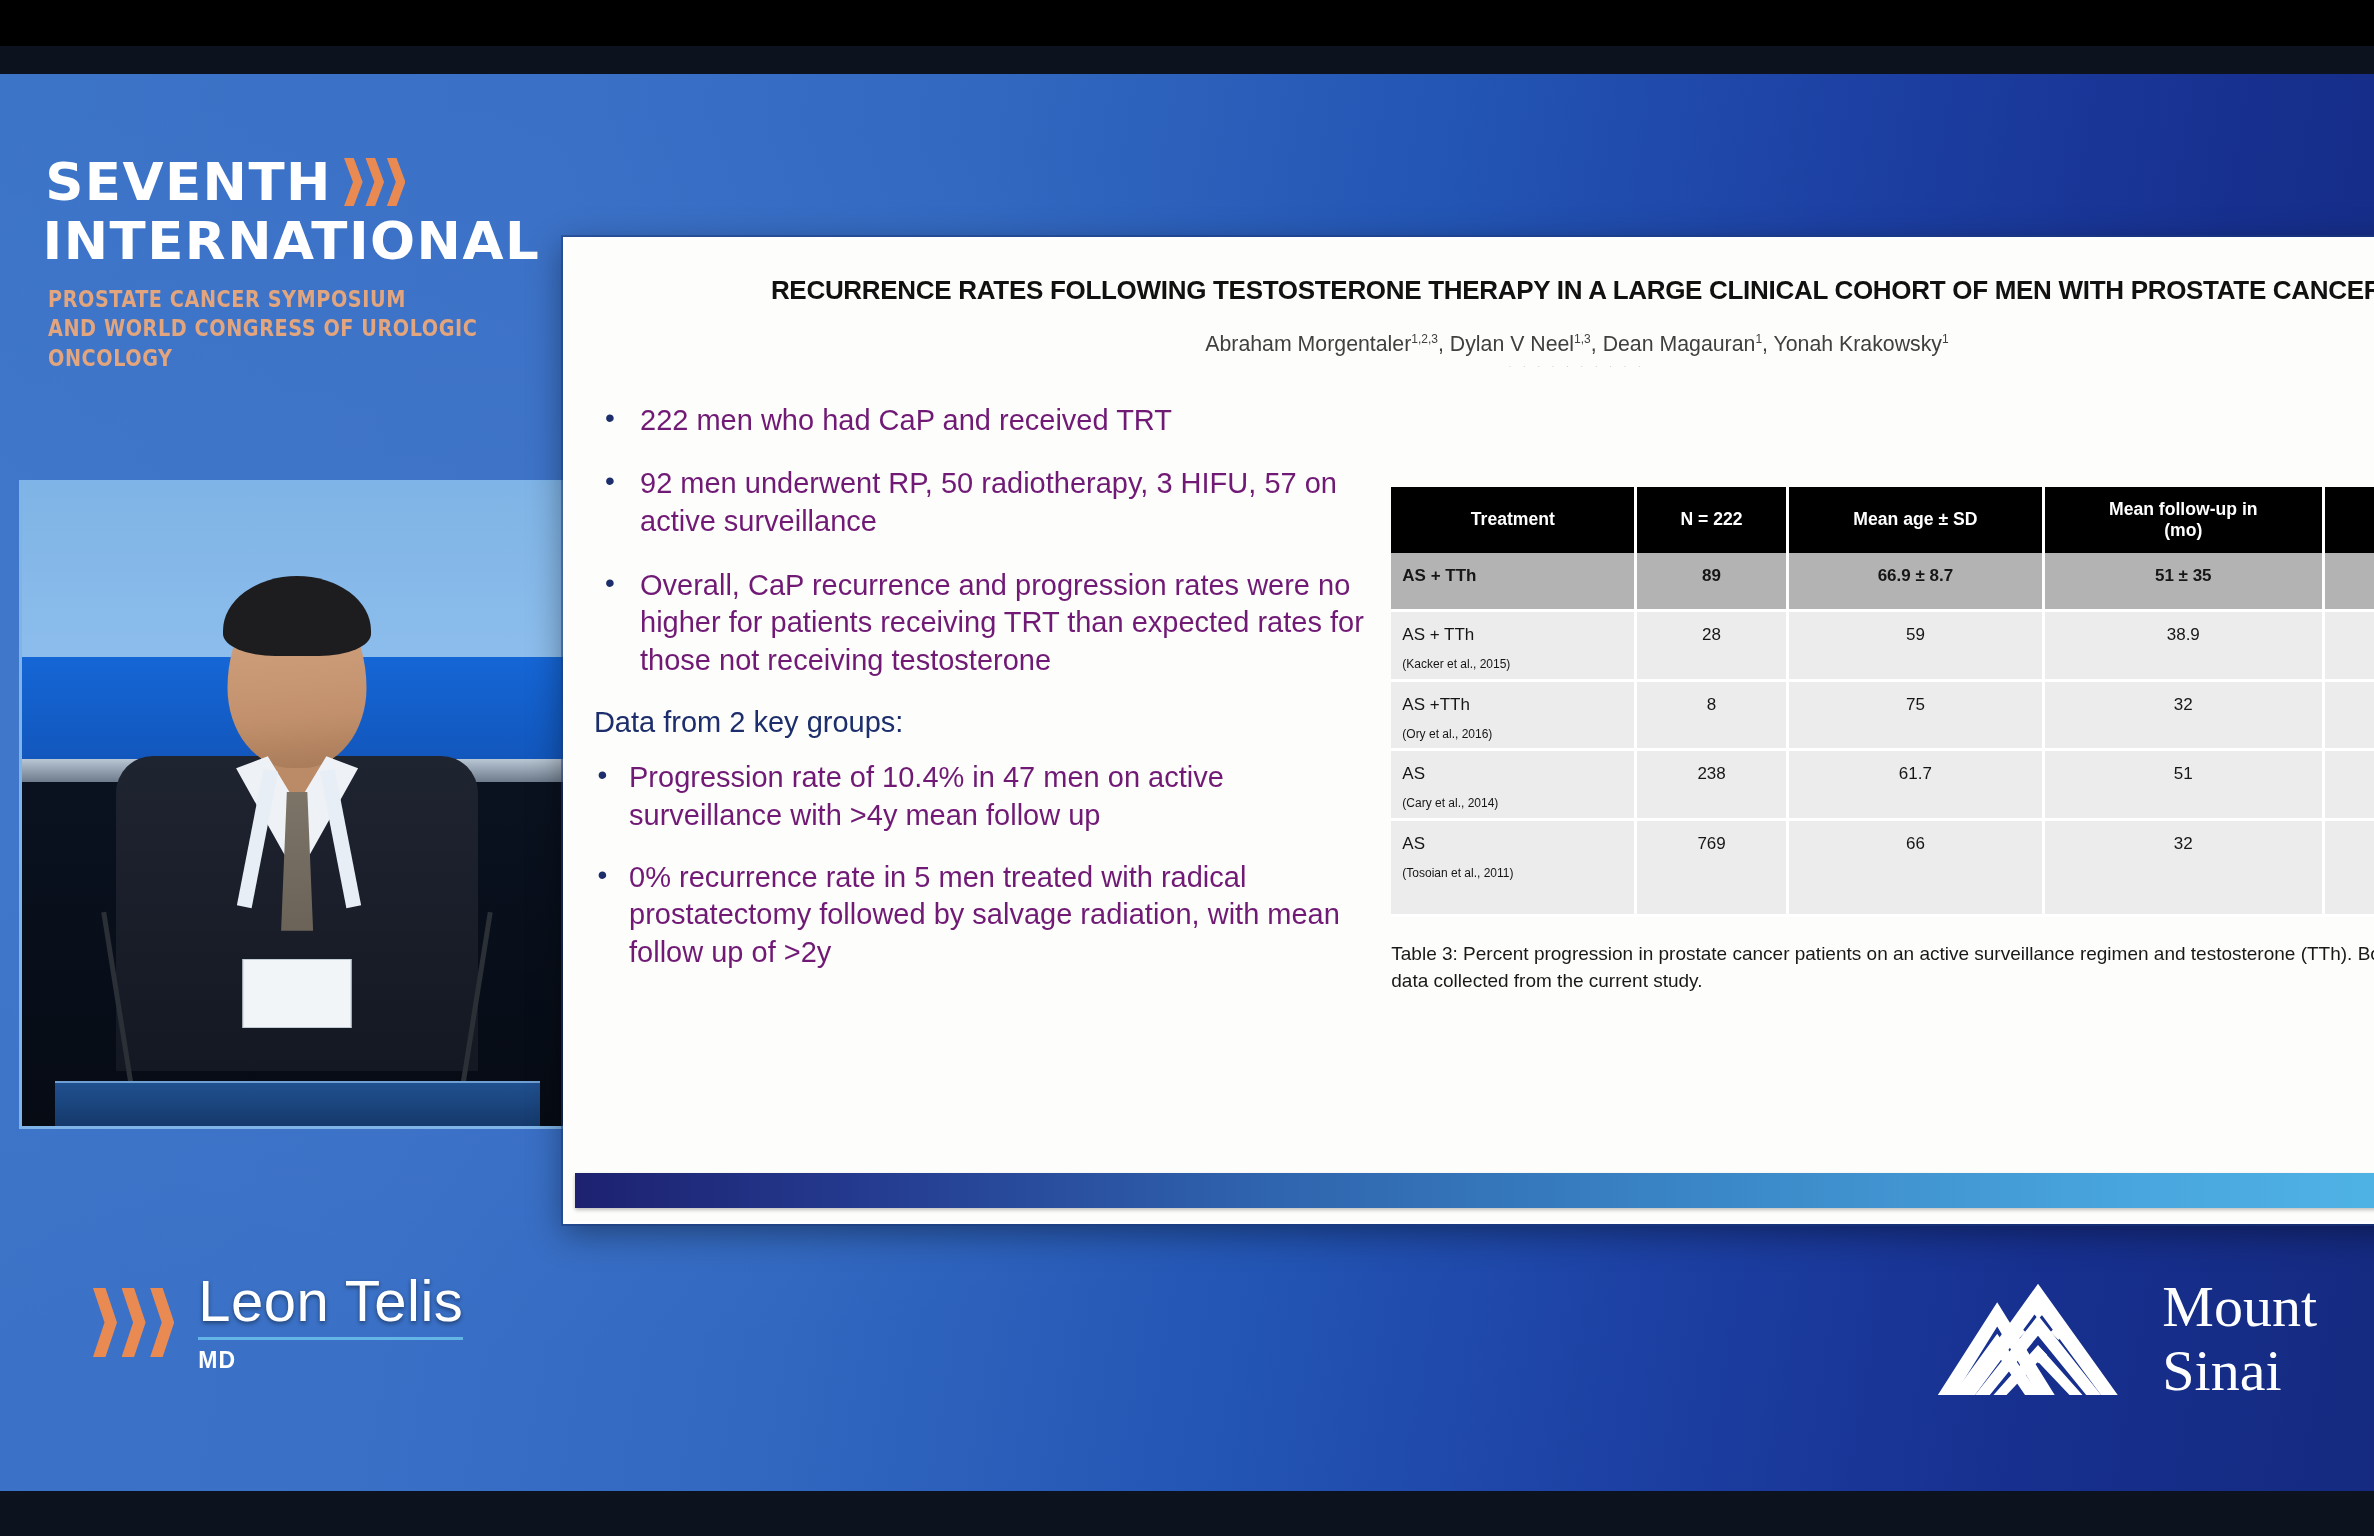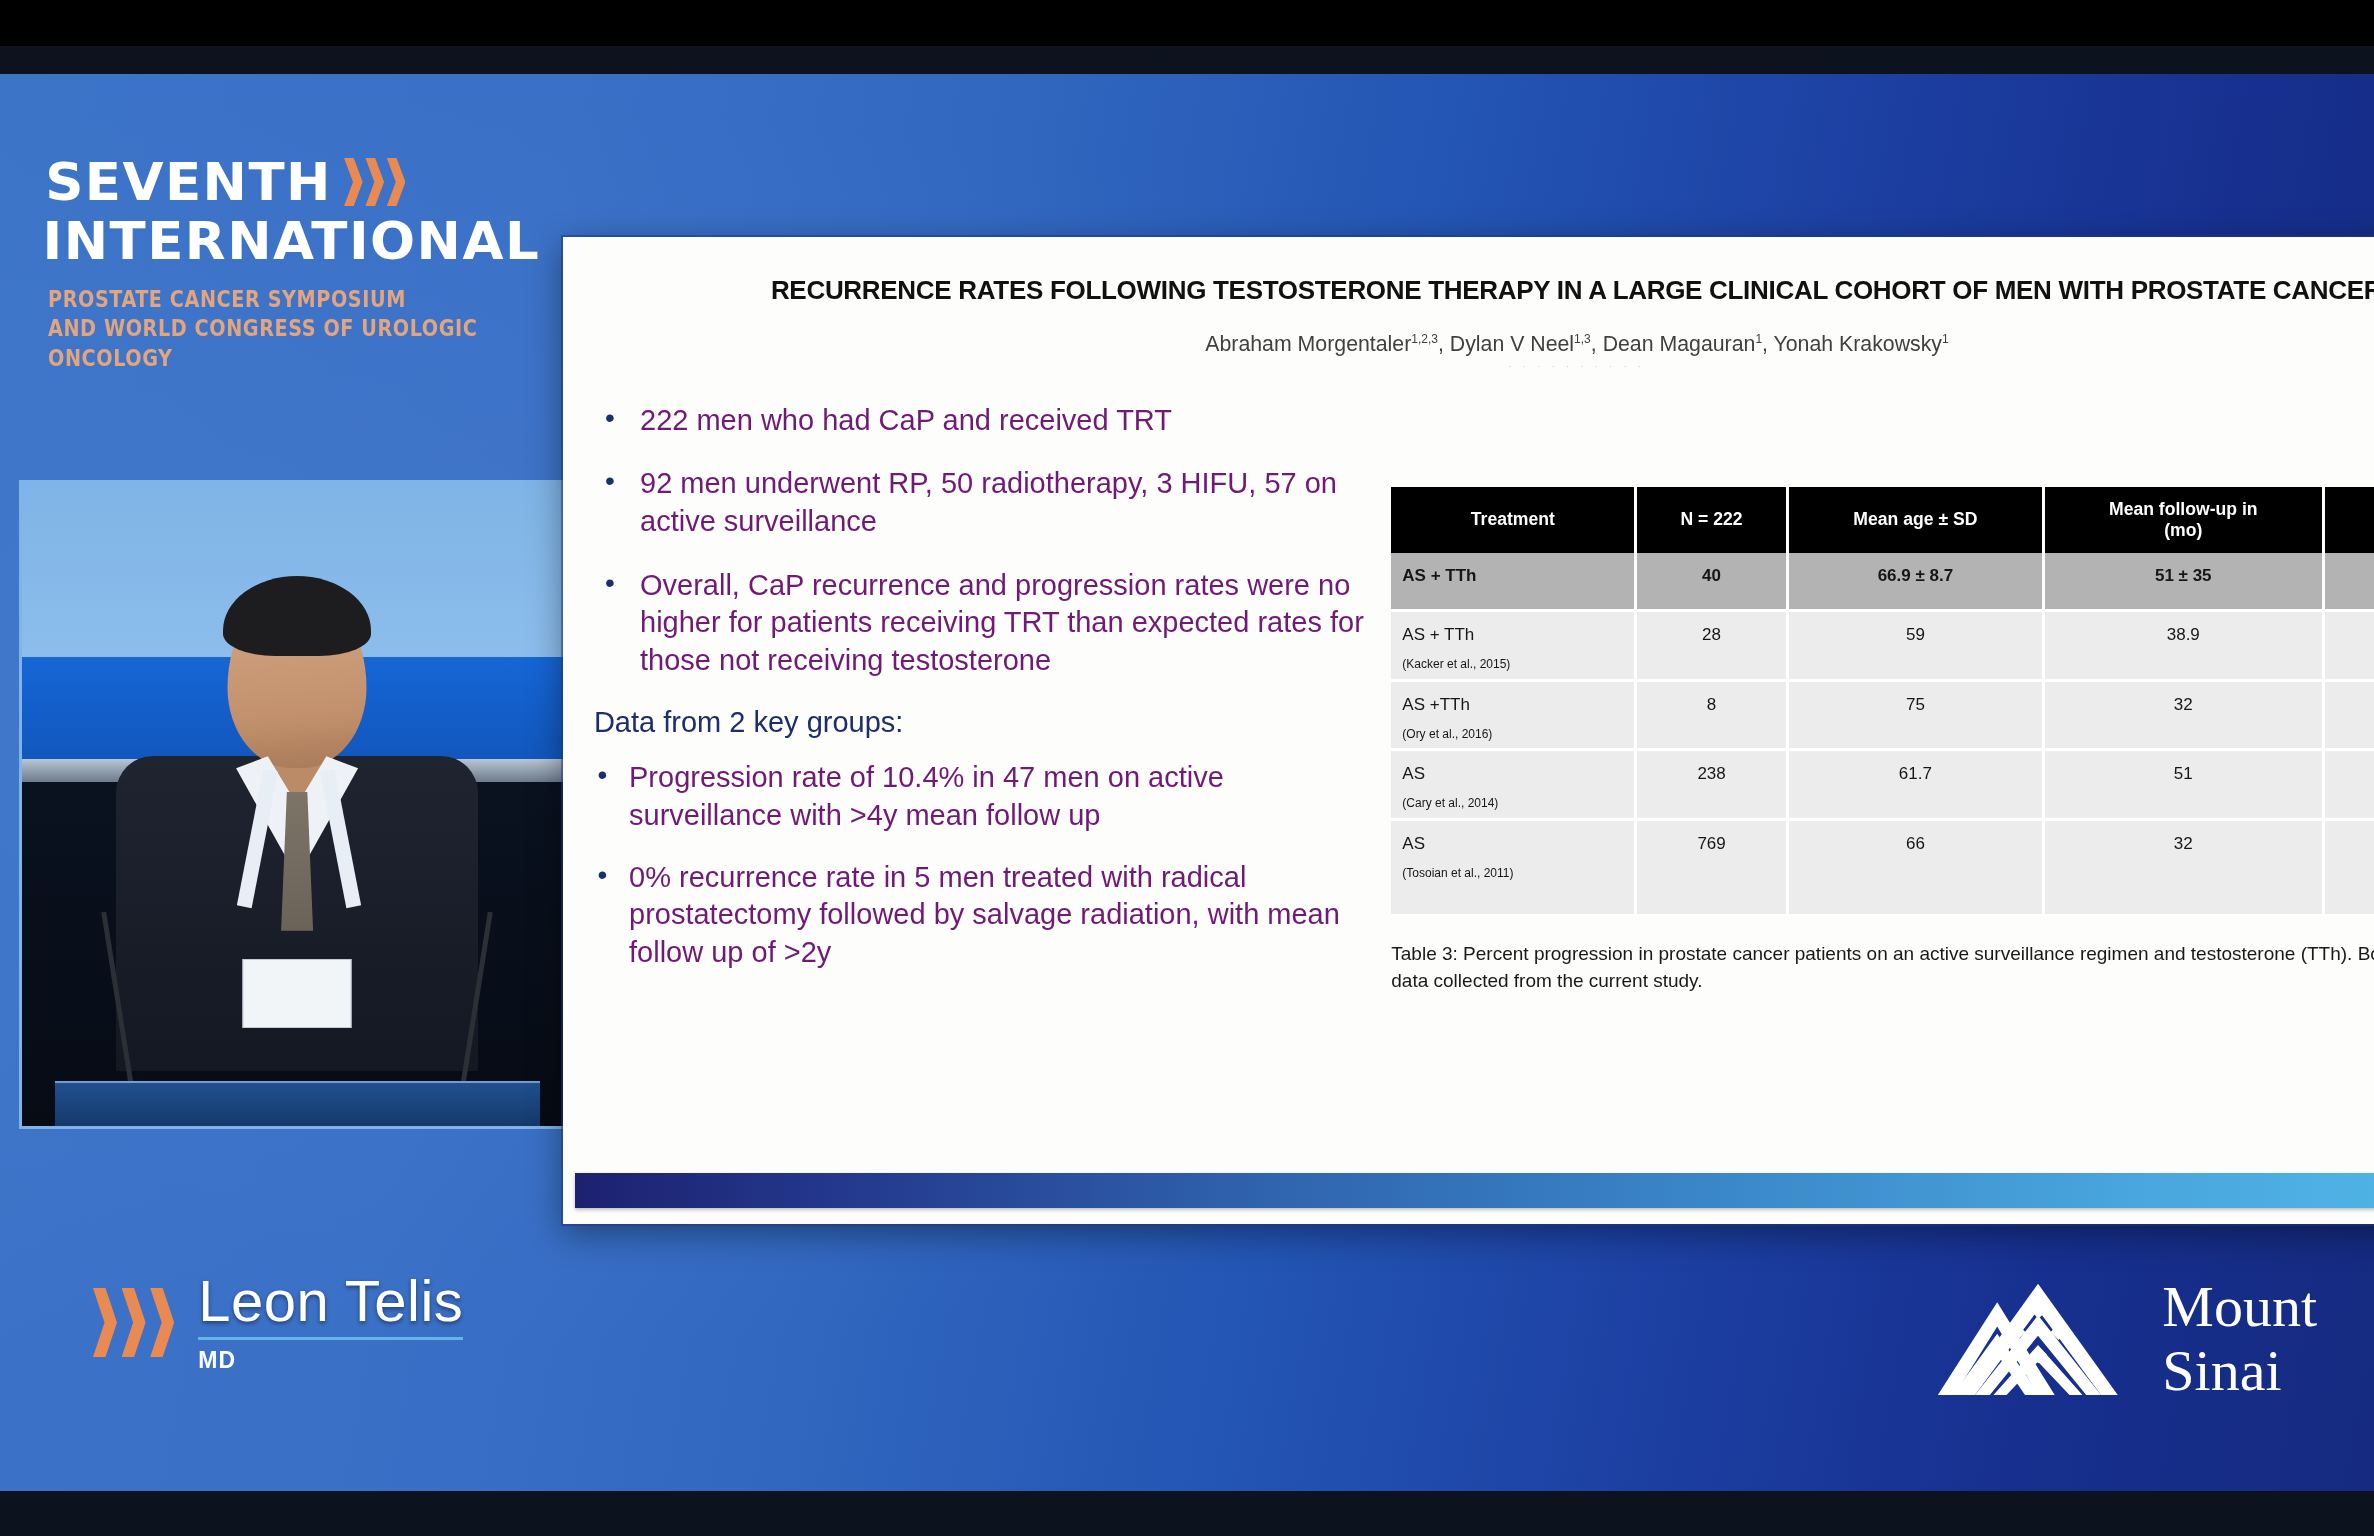--- a/index.html
+++ b/index.html
@@ -408,21 +408,21 @@
               <th>Treatment</th>
               <th>N = 222</th>
               <th>Mean age ± SD</th>
               <th>Mean follow-up in<br>(mo)</th>
               <th>% Progression</th>
             </tr>
           </thead>
           <tbody>
             <tr class="hl">
               <td class="tl rowpad-1">AS + TTh</td>
-              <td>40</td>
+              <td>89</td>
               <td>66.9 ± 8.7</td>
               <td>51 ± 35</td>
               <td>10.4%</td>
             </tr>
             <tr>
               <td class="tl rowpad-2">
                 <span>AS + TTh</span>
                 <span class="cite">(Kacker et al., 2015)</span>
               </td>
               <td>28</td>

